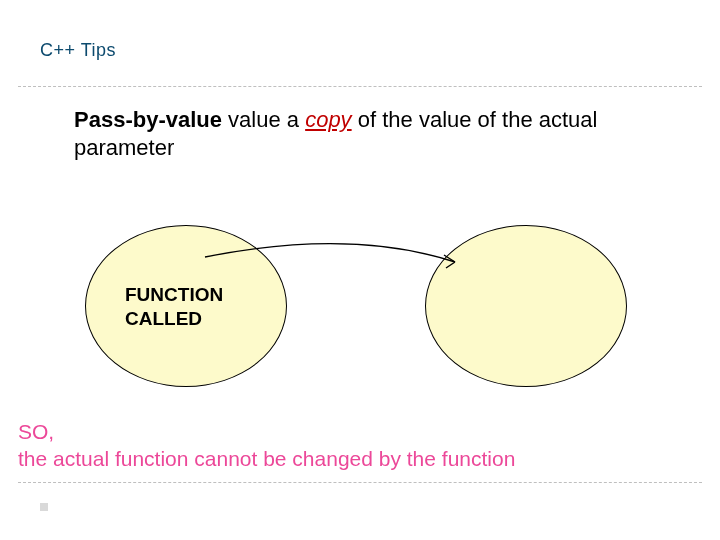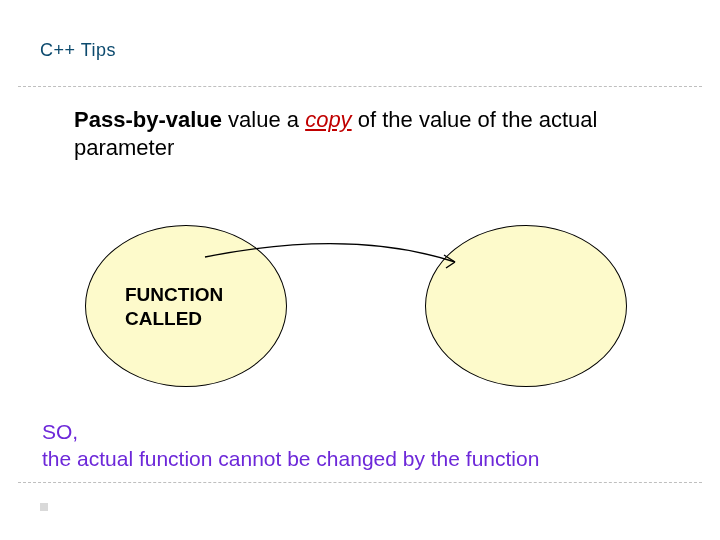--- a/index.html
+++ b/index.html
@@ -76,22 +76,21 @@
     width: 720px;
     height: 540px;
     pointer-events: none;
   }
   .so-line {
     position: absolute;
     left: 18px;
     top: 418px;
     font-size: 21px;
     line-height: 1.3;
-    color: #6d28d9;
-    margin-left: 24px;
+    color: #ec4899;
   }
   .divider-bottom {
     position: absolute;
     left: 18px;
     right: 18px;
     top: 482px;
     border-top: 1.5px dashed #bfbfbf;
   }
   .page-num {
     position: absolute;

